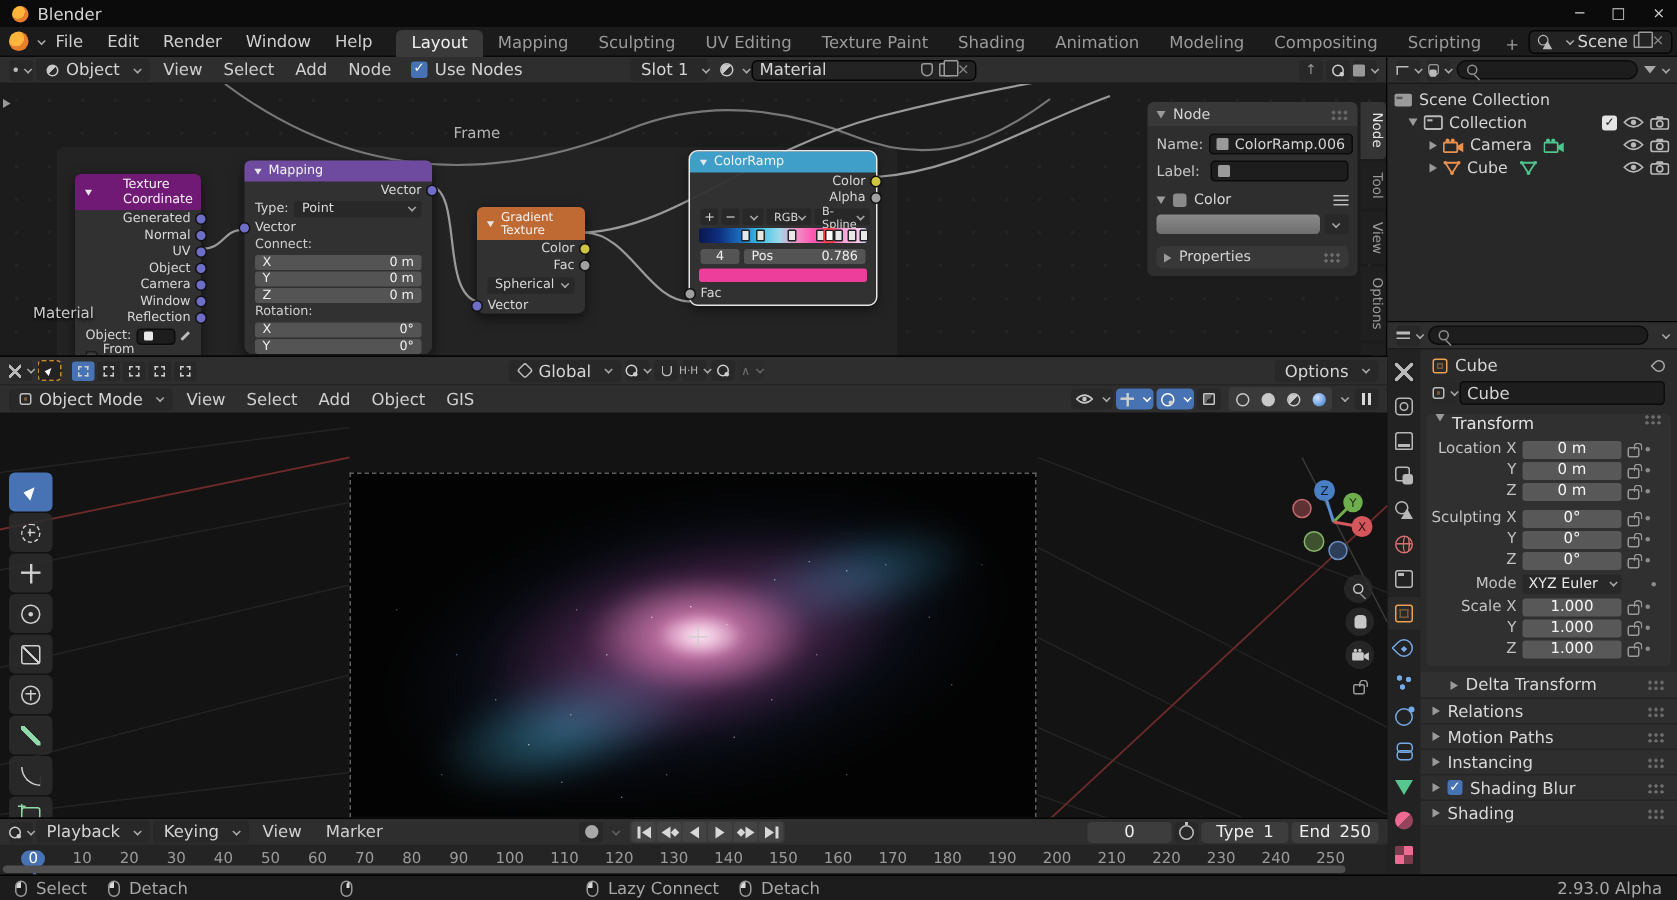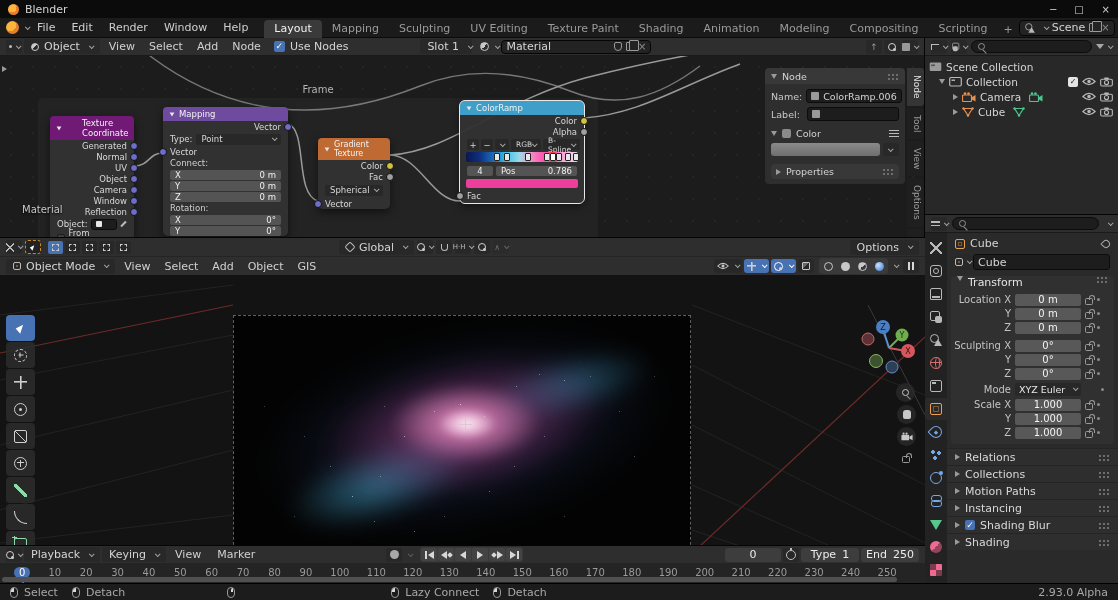--- a/index.html
+++ b/index.html
@@ -795,31 +795,31 @@
             <span class="tlabel">Z</span>
             <span class="tfield">1.000</span>
             <span class="lockic"></span>
             <span class="dot3"></span>
           </div>
           </div>
         <div style="height:4px;"></div>
       </div>
       <div style="margin-top:4px;">
 
+      <div class="ppanel sub">
+          <span class="tri-r"></span>
+
+          <span>Delta Transform</span>
+          <span class="grow"></span>
+            <span class="grip"></span>
+        </div>
           <div class="ppanel">
           <span class="tri-r"></span>
 
           <span>Relations</span>
-          <span class="grow"></span>
-            <span class="grip"></span>
-        </div>
-          <div class="ppanel">
-          <span class="tri-r"></span>
-
-          <span>Collections</span>
           <span class="grow"></span>
             <span class="grip"></span>
         </div>
           <div class="ppanel">
           <span class="tri-r"></span>
 
           <span>Motion Paths</span>
           <span class="grow"></span>
             <span class="grip"></span>
         </div>

